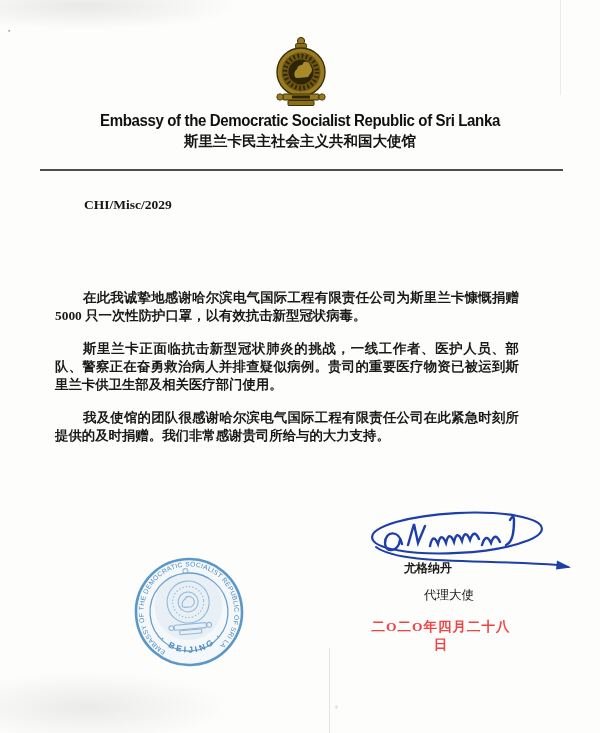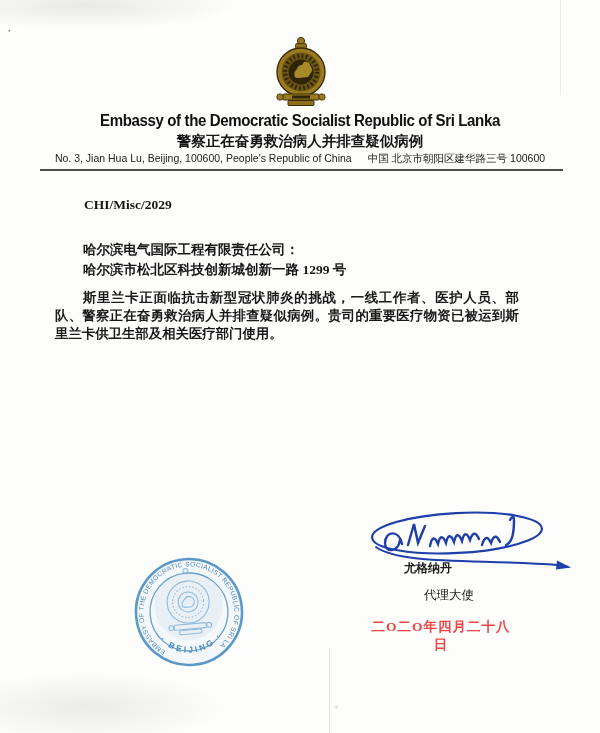--- a/index.html
+++ b/index.html
@@ -84,35 +84,30 @@
     <path d="M25,41 q-2,-5 2,-8 q1,-4 5,-4 l2,-3 q5,-1 6,3 q4,5 0,9 l-2,3 l-10,1 q-3,0 -3,-1 z" fill="#a98a28"></path>
 
     <rect x="13" y="58" width="36" height="6" rx="1" fill="#9a7a1e" stroke="#3a2f0a" stroke-width="1"></rect>
     <rect x="22" y="59.5" width="18" height="3" fill="#2e2507"></rect>
     <rect x="18" y="64.5" width="26" height="5" rx="1" fill="#8c6f1a" stroke="#3a2f0a" stroke-width="1"></rect>
     <circle cx="10" cy="61" r="3.2" fill="#9a7a1e" stroke="#3a2f0a" stroke-width=".8"></circle>
     <circle cx="52" cy="61" r="3.2" fill="#9a7a1e" stroke="#3a2f0a" stroke-width=".8"></circle>
   </svg>
 
   <div class="title-en">Embassy of the Democratic Socialist Republic of Sri Lanka</div>
-  <div class="title-zh">警察正在奋勇救治病人并排查疑似病例</div>
-  <div class="address-line">
-    <span>No. 3, Jian Hua Lu, Beijing, 100600, People's Republic of China</span><span class="gap"></span><span>中国 北京市朝阳区建华路三号 100600</span>
-  </div>
+  <div class="title-zh">斯里兰卡民主社会主义共和国大使馆</div>
   <div class="rule"></div>
 
   <div class="ref">CHI/Misc/2029</div>
 
-  <div class="recipient">
-    <div>哈尔滨电气国际工程有限责任公司：</div>
-    <div>哈尔滨市松北区科技创新城创新一路 1299 号</div>
-  </div>
 
   <div class="body-text">
+    <p>在此我诚挚地感谢哈尔滨电气国际工程有限责任公司为斯里兰卡慷慨捐赠 5000 只一次性防护口罩，以有效抗击新型冠状病毒。</p>
     <p>斯里兰卡正面临抗击新型冠状肺炎的挑战，一线工作者、医护人员、部队、警察正在奋勇救治病人并排查疑似病例。贵司的重要医疗物资已被运到斯里兰卡供卫生部及相关医疗部门使用。</p>
+    <p>我及使馆的团队很感谢哈尔滨电气国际工程有限责任公司在此紧急时刻所提供的及时捐赠。我们非常感谢贵司所给与的大力支持。</p>
   </div>
 
   <svg class="signature-svg" width="215" height="72" viewBox="0 0 215 72">
     <g stroke="#1e3ea8" fill="none" stroke-linecap="round">
 
       <ellipse cx="97" cy="28" rx="85" ry="20" stroke-width="2.2" transform="rotate(-3 97 28)"></ellipse>
 
       <path d="M42,39 c-3,-15 -17,-13 -17,-1 c0,10 13,10 15,-3" stroke-width="2.4"></path>
       <path d="M48,40 l6,-21 l4,19 l7,-17" stroke-width="2.4"></path>
       <path d="M70,41 q3,-14 8,-2 q3,-13 8,-1 q3,-13 8,-1 q3,-13 8,-1 q3,-13 8,-1 q4,-12 9,-1" stroke-width="2.4"></path>

